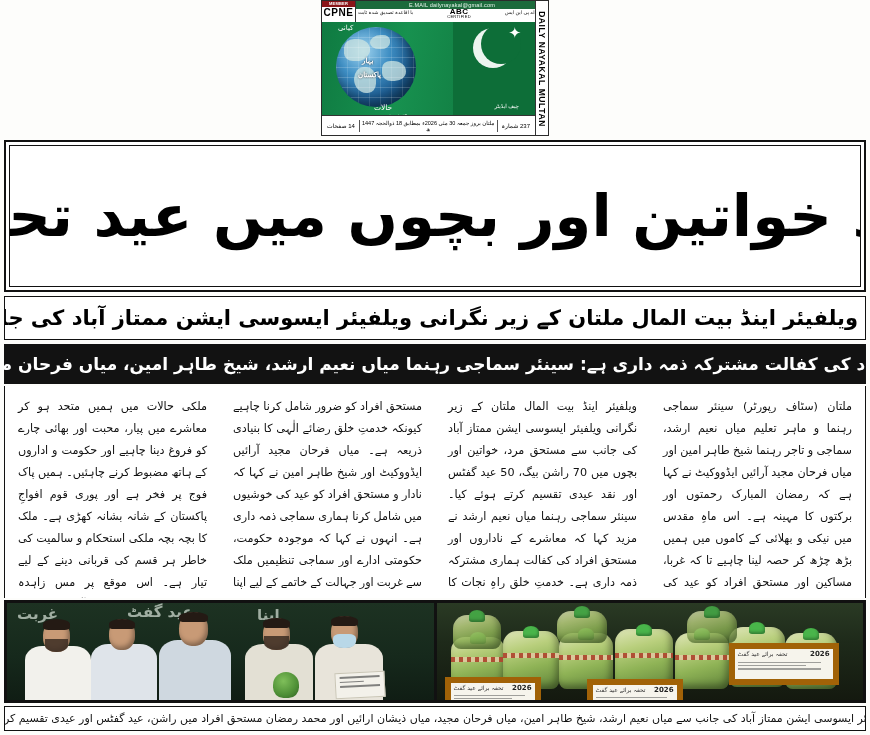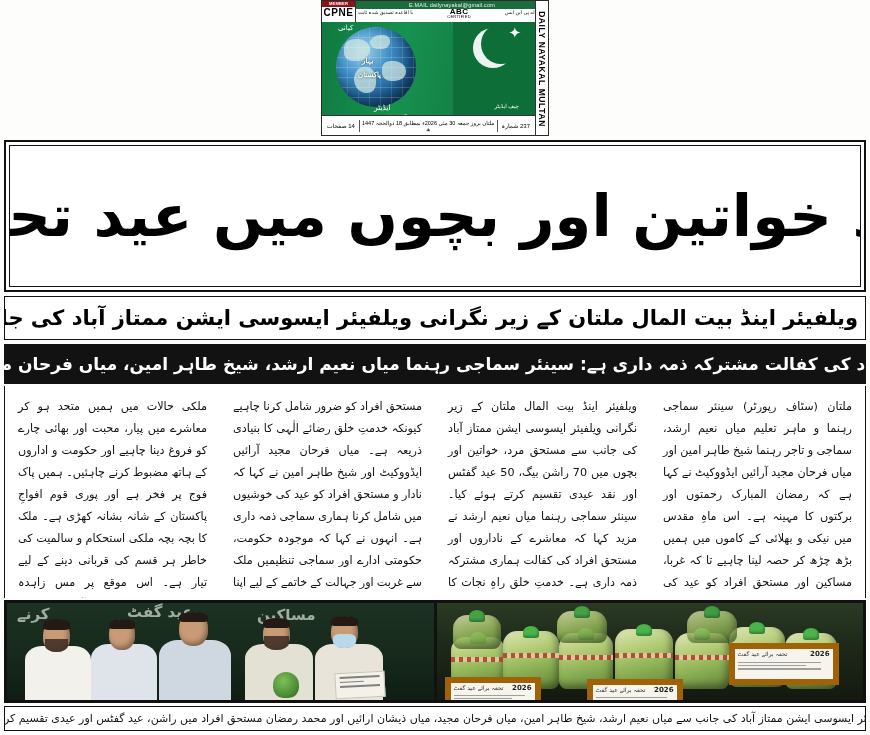--- a/index.html
+++ b/index.html
@@ -611,21 +611,21 @@
           <div class="globe-land gl1"></div>
           <div class="globe-land gl2"></div>
           <div class="globe-land gl3"></div>
           <div class="globe-land gl4"></div>
           <div class="globe-grid"></div>
           <div class="globe-urdu gu1">بہار</div>
           <div class="globe-urdu gu2">پاکستان</div>
         </div>
 
         <div class="logo-tag-top">کیانی</div>
-        <div class="logo-tag-editor">ایڈیٹر</div>
+        <div class="logo-tag-editor">حالات</div>
         <div class="logo-tag-editor2">گلزار قادر بخشی</div>
         <div class="logo-tag-rightsmall">چیف ایڈیٹر</div>
       </div>
 
       <div class="mh-dateline">
         <div class="dl-seg">237 شمارہ</div>
         <div class="dl-mid">ملتان بروز جمعہ 30 مئی 2026ء بمطابق 18 ذوالحجہ 1447 ھ</div>
         <div class="dl-seg">14 صفحات</div>
       </div>
 
@@ -658,23 +658,23 @@
     </div>
     <div class="col">
       <p>ملکی حالات میں ہمیں متحد ہو کر معاشرے میں پیار، محبت اور بھائی چارے کو فروغ دینا چاہیے اور حکومت و اداروں کے ہاتھ مضبوط کرنے چاہئیں۔ ہمیں پاک فوج پر فخر ہے اور پوری قوم افواجِ پاکستان کے شانہ بشانہ کھڑی ہے۔ ملک کا بچہ بچہ ملکی استحکام و سالمیت کی خاطر ہر قسم کی قربانی دینے کے لیے تیار ہے۔ اس موقع پر مس زاہدہ شمشاد، میاں ذیشان آرائیں، محمد رمضان و دیگر بھی موجود تھے۔</p>
     </div>
   </div>
 
   <div class="photo-strip">
 
     <div class="photo">
       <div class="banner-bg"></div>
-      <div class="banner-urdu bu1">کرنے</div>
+      <div class="banner-urdu bu1">غربت</div>
       <div class="banner-urdu bu2">عید گفٹ</div>
-      <div class="banner-urdu bu3">مساکین</div>
+      <div class="banner-urdu bu3">اپنا</div>
 
       <div class="person" style="left:16px;width:70px;height:80px;">
         <div class="p-body" style="left:2px;width:66px;height:54px;background:#f2f1ec;"></div>
         <div class="p-head" style="left:20px;bottom:48px;width:27px;height:32px;"></div>
         <div class="p-hair" style="left:20px;bottom:70px;width:27px;height:11px;"></div>
         <div class="p-beard" style="left:22px;bottom:48px;width:23px;height:13px;"></div>
       </div>
 
       <div class="person" style="left:82px;width:70px;height:86px;">
         <div class="p-body" style="left:2px;width:66px;height:56px;background:#dfe4ea;"></div>

